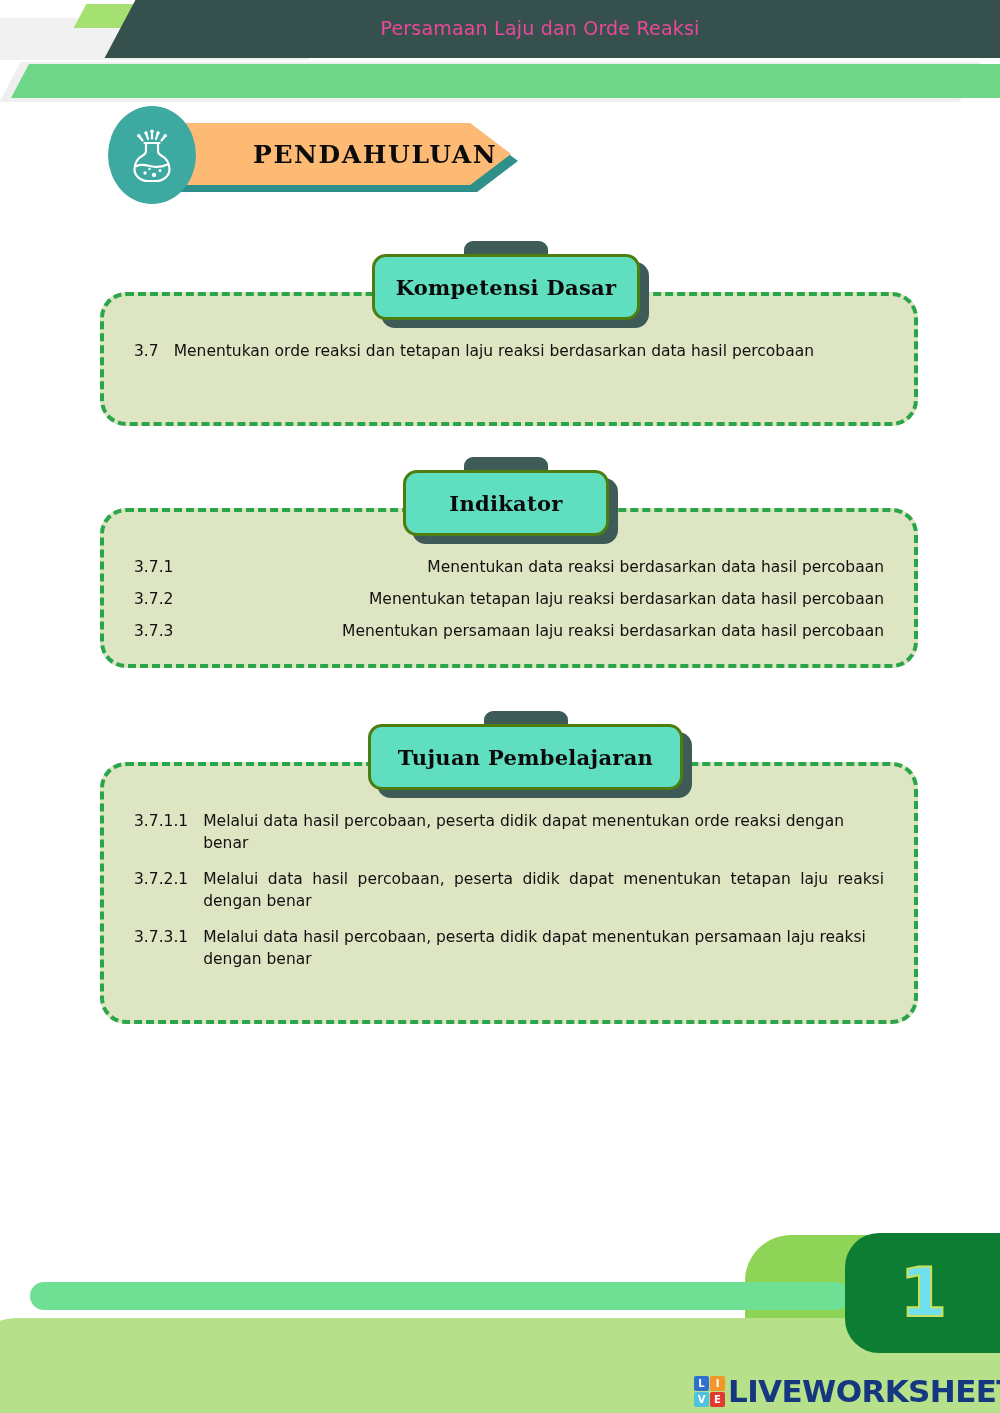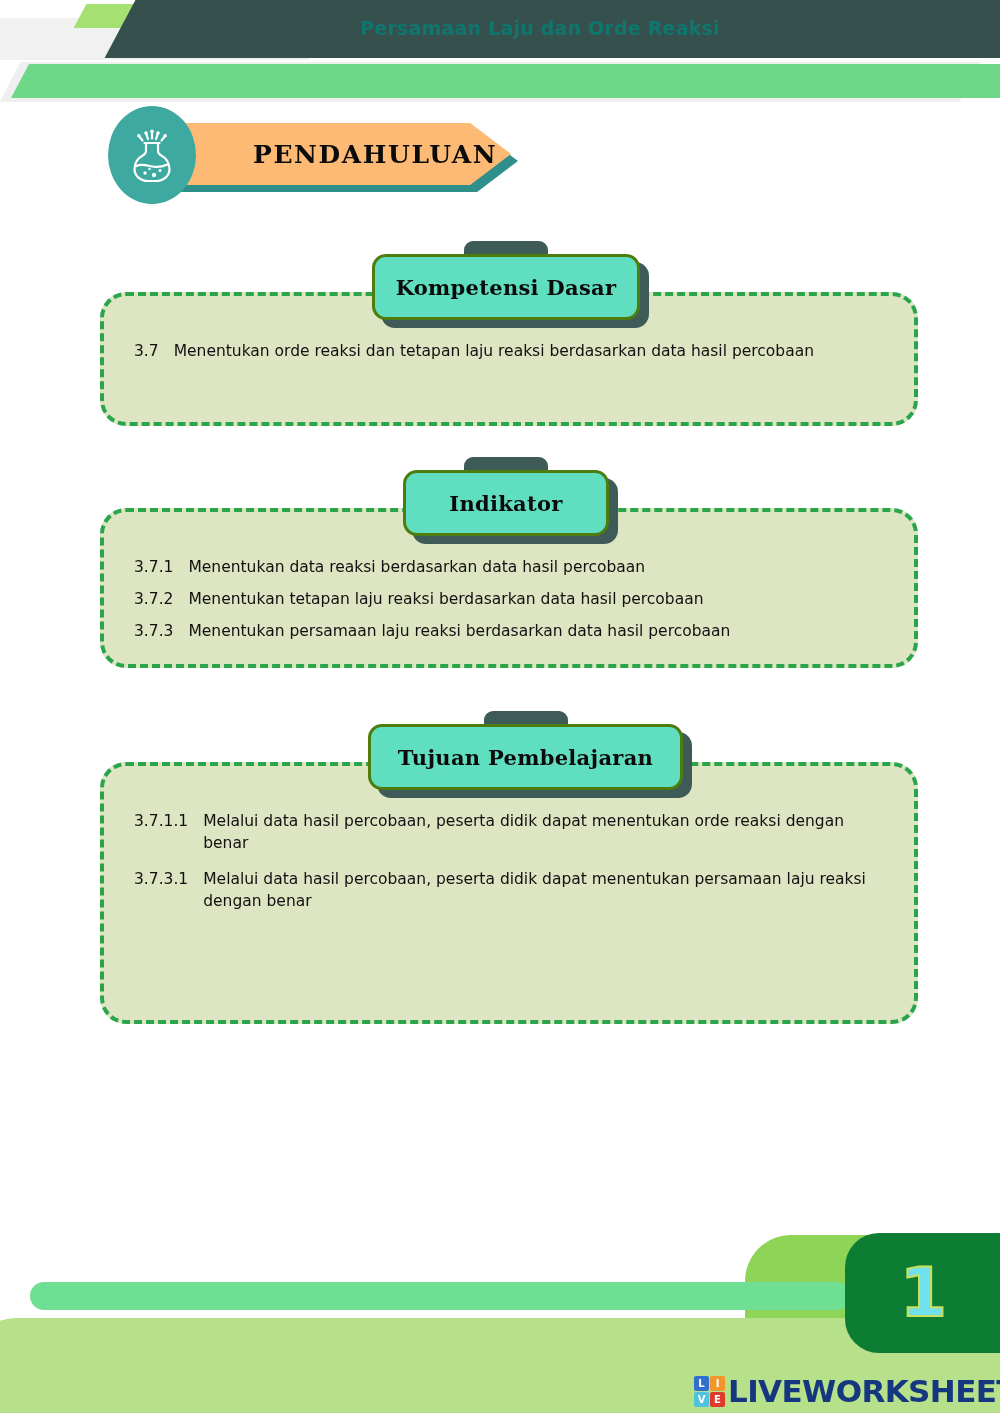--- a/index.html
+++ b/index.html
@@ -58,24 +58,24 @@
     top: 0; left: 120px;
     width: 960px; height: 58px;
     background: #36504e;
     transform: skewX(-28deg);
   }
   .hdr-title {
     position: absolute;
     top: 17px; left: 120px;
     width: 840px;
     text-align: center;
-    color: #0f766e;
+    color: #ec4899;
     font-family: "DejaVu Sans", sans-serif;
     font-size: 19px;
-    font-weight: bold;
+    font-weight: normal;
     letter-spacing: 0.2px;
     white-space: nowrap;
     z-index: 5;
   }
   
   .hdr-green {
     position: absolute;
     top: 64px; left: 20px;
     width: 1100px; height: 34px;
     background: #6ed888;
@@ -200,21 +200,21 @@
   .sp-loose .row { margin-bottom: 10px; }
   .sp-tall .row { margin-bottom: 14px; }
 
   
   
   #sec-kd { top: 0; }
   #sec-kd .sec-box { top: 292px; height: 134px; }
   #sec-kd .badge { top: 241px; left: 372px; width: 268px; }
 
   
-  #sec-ind .sec-box { top: 508px; height: 160px; }
+  #sec-ind .sec-box { top: 508px; height: 160px; text-align: right; }
   #sec-ind .badge { top: 457px; left: 403px; width: 206px; }
 
   
   #sec-tuj .sec-box { top: 762px; height: 262px; }
   #sec-tuj .badge { top: 711px; left: 368px; width: 315px; text-decoration: underline; }
 
   
   .ft-pale {
     position: absolute;
     bottom: 0; left: -30px;
@@ -378,20 +378,24 @@
     </div>
   </div>
 
   <div class="section" id="sec-tuj">
     <div class="sec-box">
       <div class="sec-body sp-tall">
         <div class="row">
           <span class="row-num">3.7.1.1</span>
           <span class="row-txt">Melalui data hasil percobaan, peserta didik dapat menentukan orde reaksi dengan benar</span>
         </div>
+        <div class="row just">
+          <span class="row-num">3.7.2.1</span>
+          <span class="row-txt">Melalui data hasil percobaan, peserta didik dapat menentukan tetapan laju reaksi dengan benar</span>
+        </div>
         <div class="row">
           <span class="row-num">3.7.3.1</span>
           <span class="row-txt">Melalui data hasil percobaan, peserta didik dapat menentukan persamaan laju reaksi dengan benar</span>
         </div>
       </div>
     </div>
     <div class="badge">
       <div class="badge-tab"></div>
       <div class="badge-shadow"></div>
       <div class="badge-plate">

